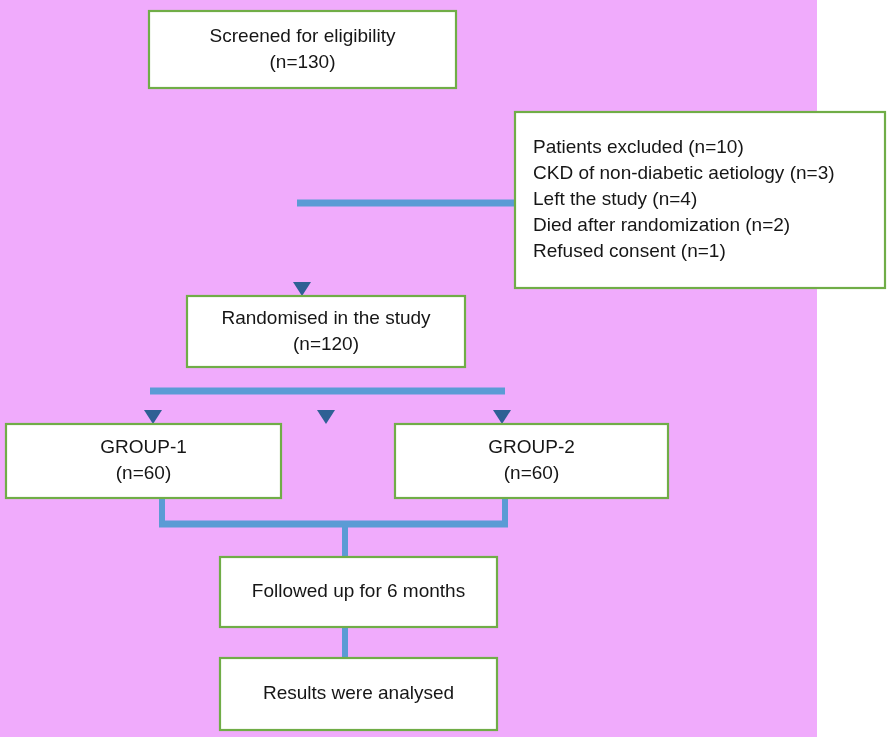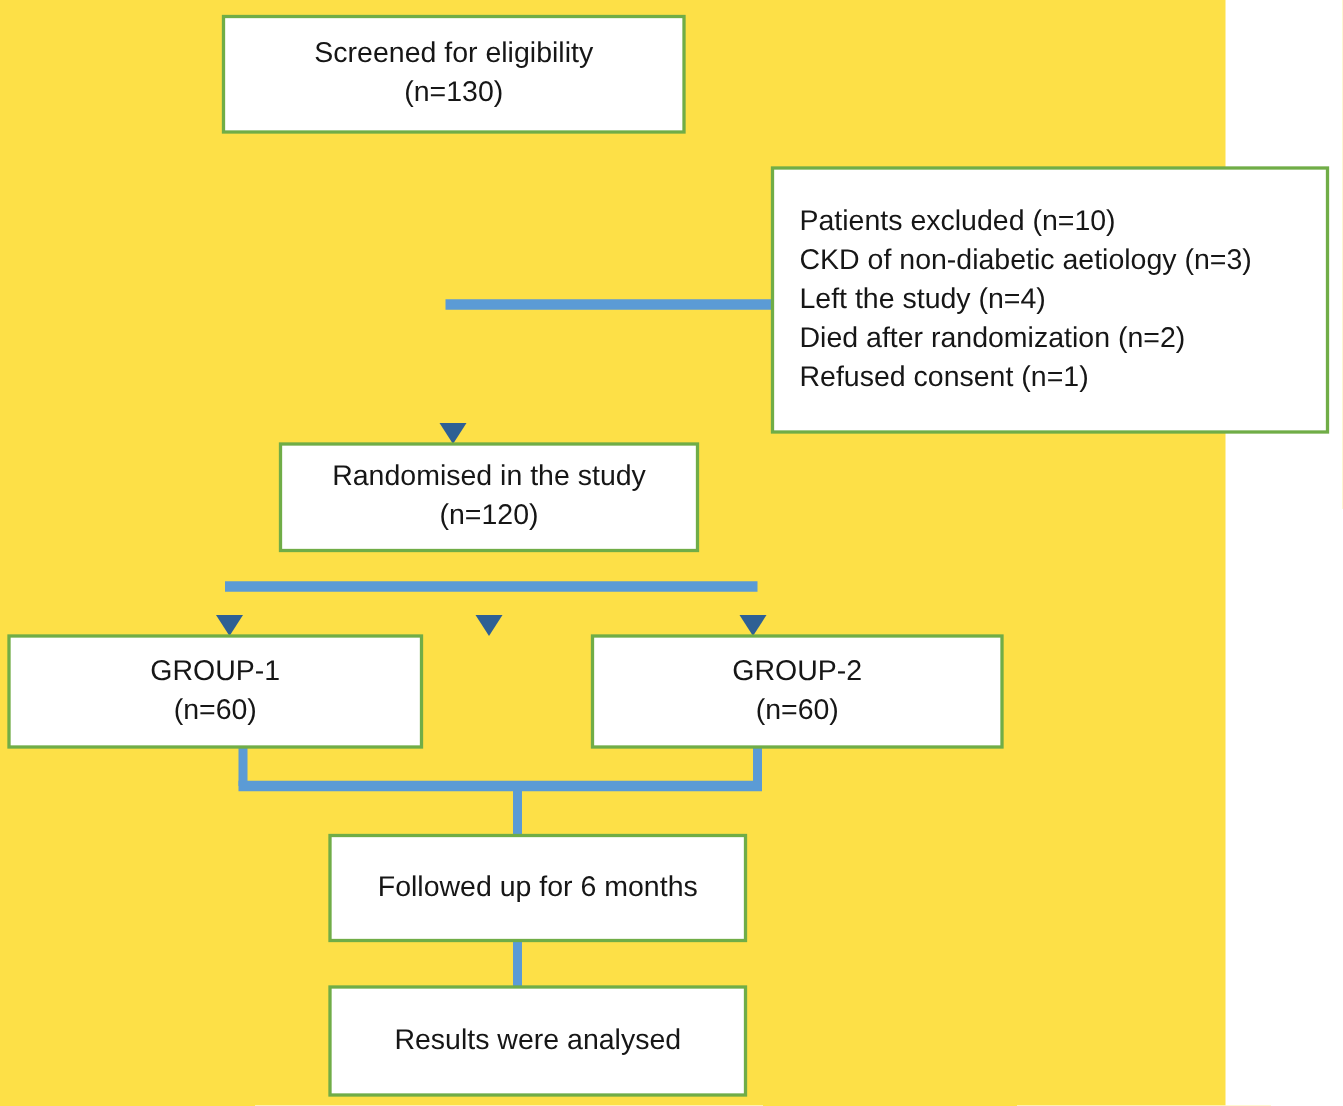--- a/index.html
+++ b/index.html
@@ -10,21 +10,21 @@
   body {
     width: 895px;
     height: 737px;
     font-family: "Liberation Sans", sans-serif;
     overflow: hidden;
   }
   #flowchart-root {
     position: relative;
     width: 817px;
     height: 737px;
-    background: #fde047;
+    background: #f0abfc;
   }
   svg.chart-canvas {
     position: absolute;
     top: 0;
     left: 0;
     width: 895px;
     height: 737px;
   }
   .node-box {
     fill: #ffffff;

